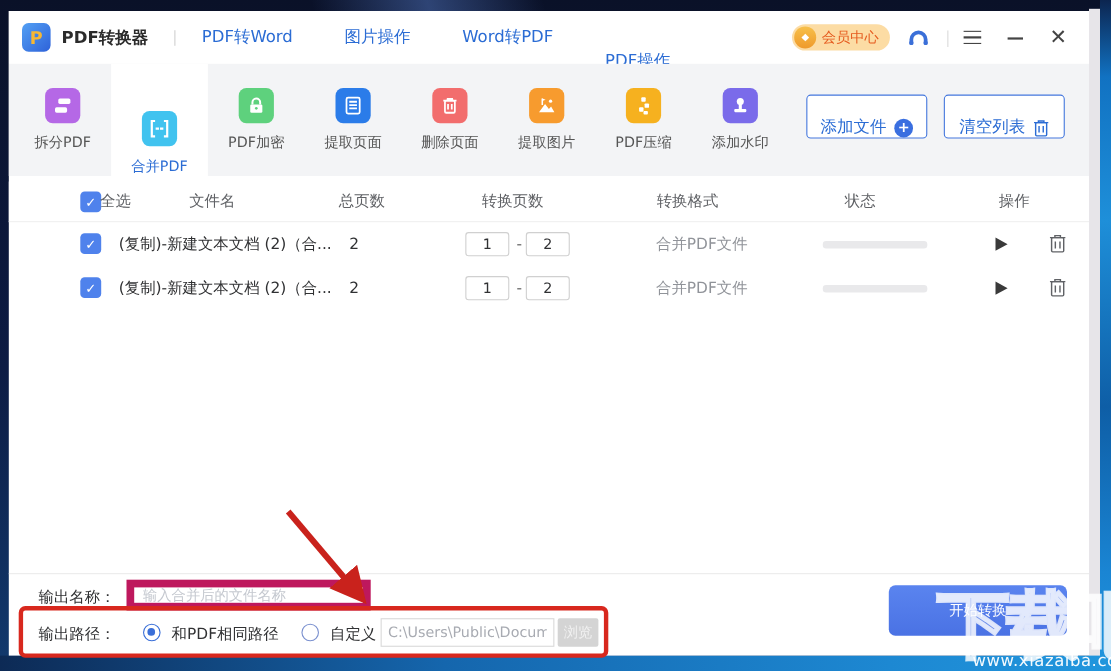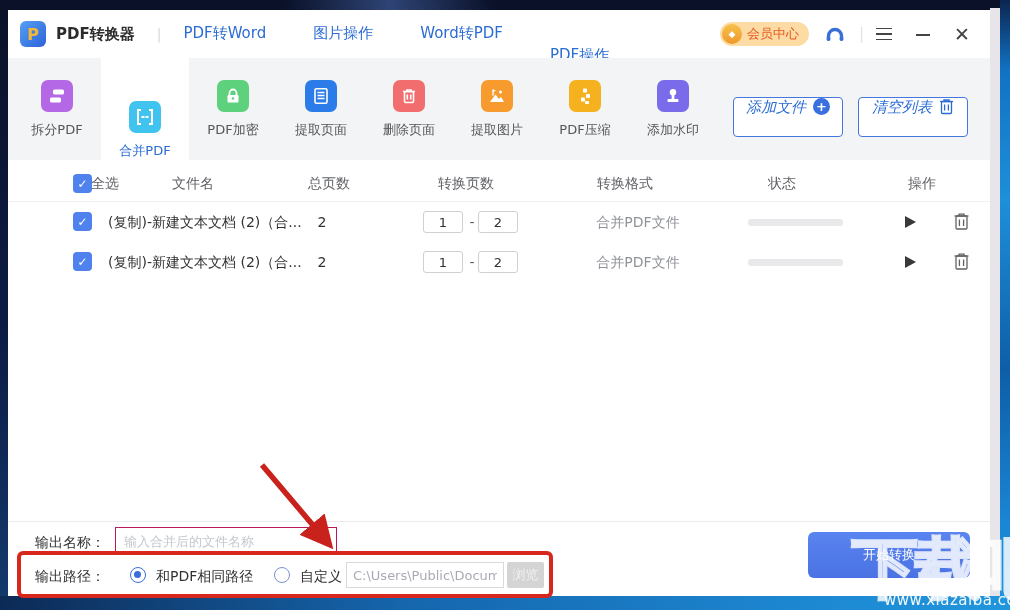--- a/index.html
+++ b/index.html
@@ -43,23 +43,23 @@
 
   
   .toolbar { position:absolute; left:0; top:48px; width:982px; height:102px; background:#f3f4f6; }
   .tools { display:flex; padding-left:5px; height:102px; }
   .tool { width:88px; height:102px; display:flex; flex-direction:column; align-items:center;
     justify-content:center; gap:9px; cursor:pointer; }
   .tool.active { background:#fff;justify-content:flex-end; }
   .tool-icon { width:32px; height:32px; border-radius:7px; display:flex; align-items:center; justify-content:center; }
   .tool-label { font-size:13px; color:#555; white-space:nowrap; }
   .tool.active .tool-label { color:#2b6cd4; }
-  .tb-btn { position:absolute; top:39px; height:40px; width:110px; background:#fff;
+  .tb-btn { position:absolute; top:28px; height:40px; width:110px; background:#fff;
     border:1px solid #4477dd; border-radius:4px; color:#2b6cd4; font-size:15px;
-    display:flex; align-items:flex-start; justify-content:center; gap:7px; cursor:pointer;font-style:italic; }
+    display:flex; align-items:flex-end; justify-content:center; gap:7px; cursor:pointer; }
   .btn-add { right:147px; }
   .btn-clear { right:22px; }
   .plus-circle { width:17px; height:17px; border-radius:50%; background:#3a6fe0; color:#fff;
     font-size:13px; font-weight:bold; display:flex; align-items:center; justify-content:center; line-height:1; }
 
   
   .thead { position:absolute; left:0; top:155px; width:982px; height:37px; background:#fff;
     border-bottom:1px solid #f0f0f0; font-size:14px; color:#606266; }
   .thead span { position:absolute; top:0; line-height:37px; white-space:nowrap; }
   .checkbox { position:absolute; width:19px; height:19px; border-radius:4px; background:#4f82ec;
@@ -74,21 +74,21 @@
   .pg-dash { position:absolute; left:458px; top:0; width:12px; text-align:center; line-height:40px; color:#666; }
   .trow .fmt { position:absolute; left:575px; top:0; width:110px; text-align:center; line-height:40px; color:#909399; }
   .progress { position:absolute; left:740px; top:17px; width:95px; height:7px; background:#e9e9eb; border-radius:3px; }
   .play { position:absolute; left:897px; top:14px; width:0; height:0;
     border-left:11px solid #3a3a3a; border-top:6px solid transparent; border-bottom:6px solid transparent; cursor:pointer; }
   .row-trash { position:absolute; left:945px; top:10px; cursor:pointer; }
 
   
   .bottom-sep { position:absolute; left:0; top:511px; width:982px; height:1px; background:#ececec; }
   .out-label { position:absolute; left:27px; font-size:14px; color:#303133; white-space:nowrap; }
-  .name-input { position:absolute; left:107px; top:517px; width:222px; height:28px; border:1px solid #be185d;
+  .name-input { position:absolute; left:107px; top:517px; width:222px; height:28px; border:7px solid #be185d;
     padding:0 8px; font-size:13px; color:#303133; font-family:"DejaVu Sans","Liberation Sans",sans-serif; }
   .name-input::placeholder { color:#c4c8cf; }
   .radio { position:absolute; width:16px; height:16px; border-radius:50%; background:#fff; cursor:pointer; }
   .radio.sel { border:1.5px solid #3a6fd8; }
   .radio.sel::after { content:""; position:absolute; left:3px; top:3px; width:7px; height:7px;
     border-radius:50%; background:#3a6fd8; }
   .radio.unsel { border:1.5px solid #7a90cf; }
   .path-input { position:absolute; left:338px; top:552px; width:158px; height:26px; border:1px solid #d9d9d9;
     padding:0 6px; font-size:13px; color:#a8abb2; font-family:"DejaVu Sans","Liberation Sans",sans-serif; }
   .browse-btn { position:absolute; left:499px; top:552px; width:37px; height:26px; background:#d4d4d4;

